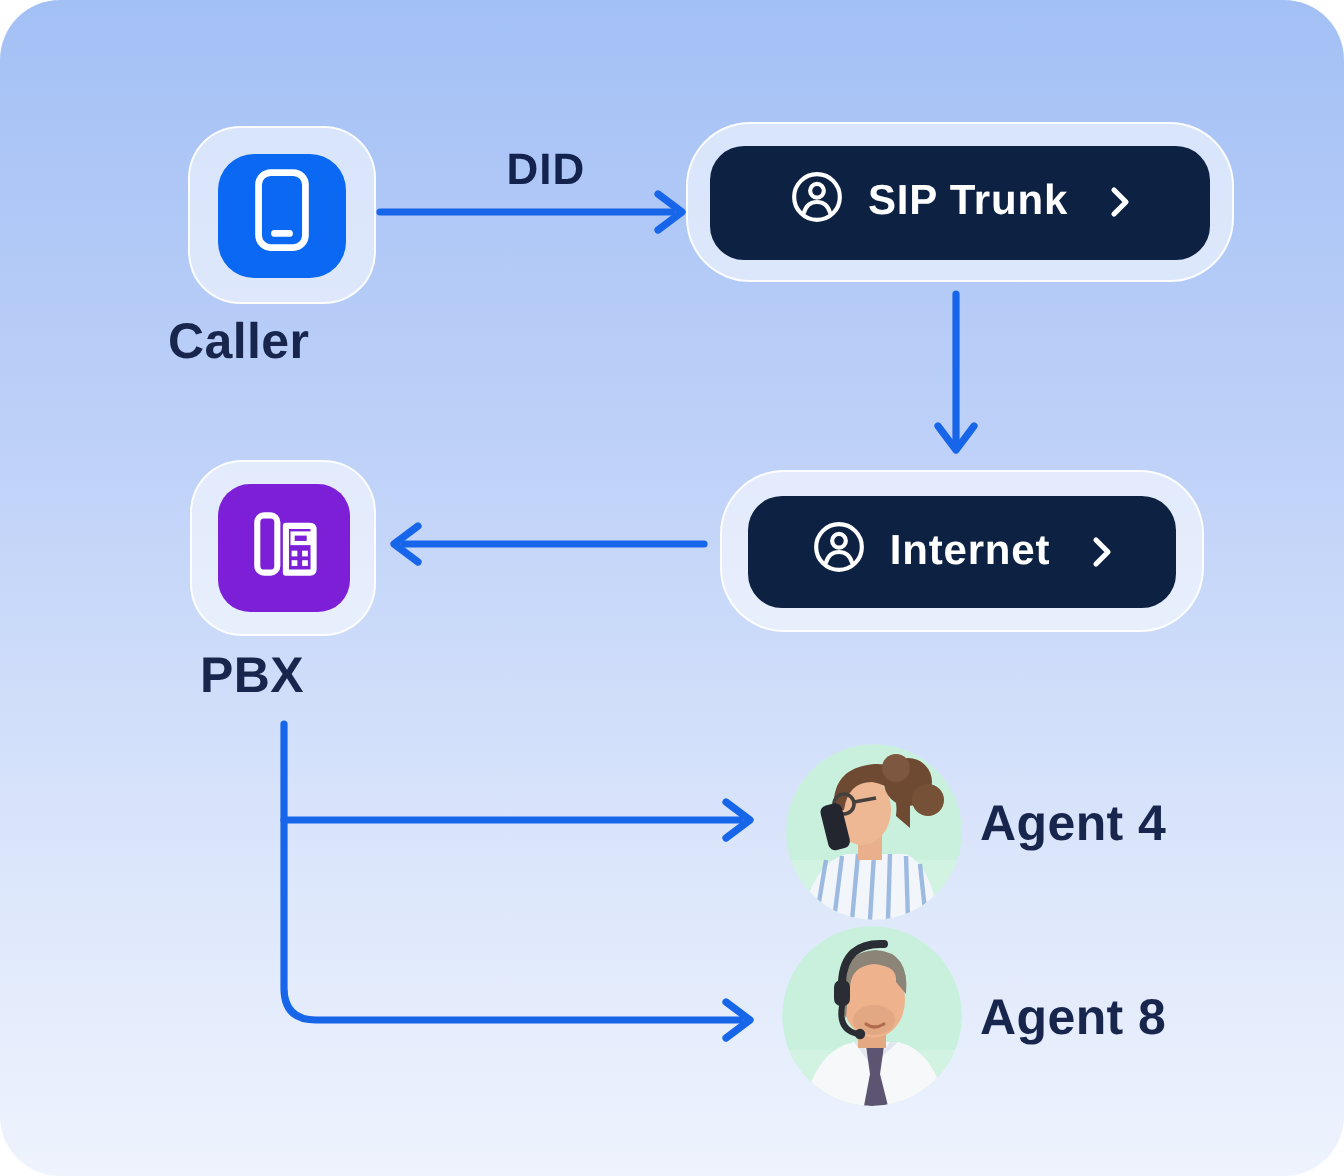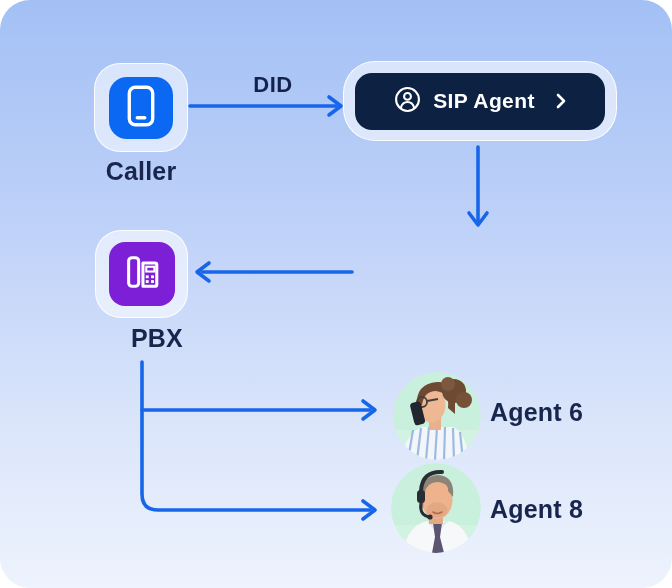--- a/index.html
+++ b/index.html
@@ -49,21 +49,21 @@
   }
   .pill-btn .btn-label{
     font-size:21px;font-weight:700;letter-spacing:0.4px;color:#ffffff;
   }
   .pill-btn .chev{margin-left:9px;display:flex;align-items:center;}
 
   .node-label{
     position:absolute;
     color:#18264d;
     font-size:25px;font-weight:700;letter-spacing:0.2px;
-    text-align:center;
+    text-align:left;
   }
   .edge-label{
     position:absolute;
     color:#14234e;
     font-size:22px;font-weight:700;letter-spacing:0.5px;
     text-align:center;
   }
   .avatar{
     position:absolute;border-radius:50%;overflow:hidden;
   }
@@ -110,29 +110,46 @@
 
   <div class="pill-outer" style="left:343px;top:61px;width:274px;height:80px;">
     <div class="pill-btn" style="width:250px;height:57px;">
       <span>
         <svg width="27" height="27" viewBox="0 0 26 26">
           <circle cx="13" cy="13" r="11" fill="none" stroke="#ffffff" stroke-width="2"></circle>
           <circle cx="13" cy="10" r="3.3" fill="none" stroke="#ffffff" stroke-width="2"></circle>
           <path d="M6.7 20.6 Q8.2 15.4 13 15.4 Q17.8 15.4 19.3 20.6" fill="none" stroke="#ffffff" stroke-width="2" stroke-linecap="round"></path>
         </svg>
       </span>
-      <span class="btn-label">SIP Agent</span>
+      <span class="btn-label">SIP Trunk</span>
       <span class="chev">
         <svg width="10" height="16" viewBox="0 0 10 16">
           <polyline points="2,2 8,8 2,14" fill="none" stroke="#ffffff" stroke-width="2.6" stroke-linecap="round" stroke-linejoin="round"></polyline>
         </svg>
       </span>
     </div>
   </div>
 
+  <div class="pill-outer" style="left:360px;top:235px;width:242px;height:81px;">
+    <div class="pill-btn" style="width:214px;height:56px;">
+      <span>
+        <svg width="27" height="27" viewBox="0 0 26 26">
+          <circle cx="13" cy="13" r="11" fill="none" stroke="#ffffff" stroke-width="2"></circle>
+          <circle cx="13" cy="10" r="3.3" fill="none" stroke="#ffffff" stroke-width="2"></circle>
+          <path d="M6.7 20.6 Q8.2 15.4 13 15.4 Q17.8 15.4 19.3 20.6" fill="none" stroke="#ffffff" stroke-width="2" stroke-linecap="round"></path>
+        </svg>
+      </span>
+      <span class="btn-label">Internet</span>
+      <span class="chev">
+        <svg width="10" height="16" viewBox="0 0 10 16">
+          <polyline points="2,2 8,8 2,14" fill="none" stroke="#ffffff" stroke-width="2.6" stroke-linecap="round" stroke-linejoin="round"></polyline>
+        </svg>
+      </span>
+    </div>
+  </div>
 
   <div class="squircle" style="left:95px;top:230px;width:93px;height:88px;">
     <div class="tile tile-purple" style="width:66px;height:64px;border-radius:16px;">
       <span>
         <svg width="42" height="42" viewBox="0 0 44 44">
           <rect x="8" y="7" width="10.5" height="30" rx="3.5" fill="none" stroke="#ffffff" stroke-width="3.2"></rect>
           <path d="M23 12.5 H35.5 Q37.5 12.5 37.5 14.5 V35 Q37.5 37 35.5 37 H23 Z" fill="none" stroke="#ffffff" stroke-width="3.2" stroke-linejoin="round"></path>
           <rect x="26.5" y="16.5" width="8.5" height="5" fill="none" stroke="#ffffff" stroke-width="2.2"></rect>
           <rect x="26" y="25.5" width="3" height="3" fill="#ffffff"></rect>
           <rect x="31.5" y="25.5" width="3" height="3" fill="#ffffff"></rect>
@@ -175,21 +192,21 @@
         <circle cx="71" cy="28" r="8" fill="#765138"></circle>
         <circle cx="55" cy="12" r="7" fill="#7d5740"></circle>
 
         <circle cx="29" cy="30" r="5" fill="none" stroke="#44403c" stroke-width="1.8"></circle>
         <line x1="34" y1="29" x2="45" y2="27" stroke="#44403c" stroke-width="1.8"></line>
 
         <rect x="19" y="30" width="11" height="23" rx="3.5" fill="#23262e" transform="rotate(-14 24 41)"></rect>
       </g>
     </svg>
   </div>
-  <div class="agent-label" style="left:490px;top:398px;">Agent 6</div>
+  <div class="agent-label" style="left:490px;top:398px;">Agent 4</div>
 
   <div class="avatar" style="left:391px;top:463px;width:90px;height:90px;">
     <svg width="90" height="90" viewBox="0 0 90 90">
       <defs>
           <clipPath id="clipA2">
             <circle cx="45" cy="45" r="45"></circle>
           </clipPath>
         </defs>
       <g clip-path="url(#clipA2)">
         <rect width="90" height="90" fill="#c9f0dd"></rect>

